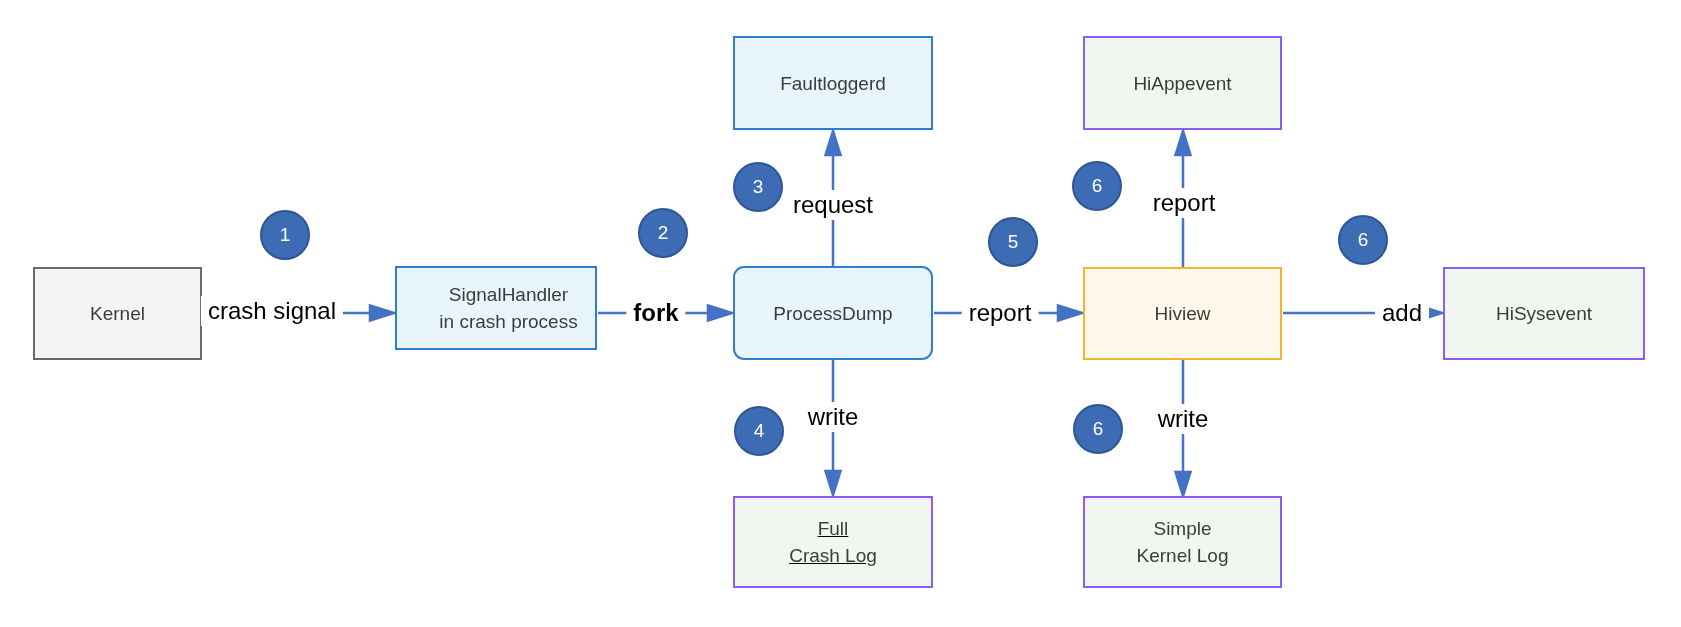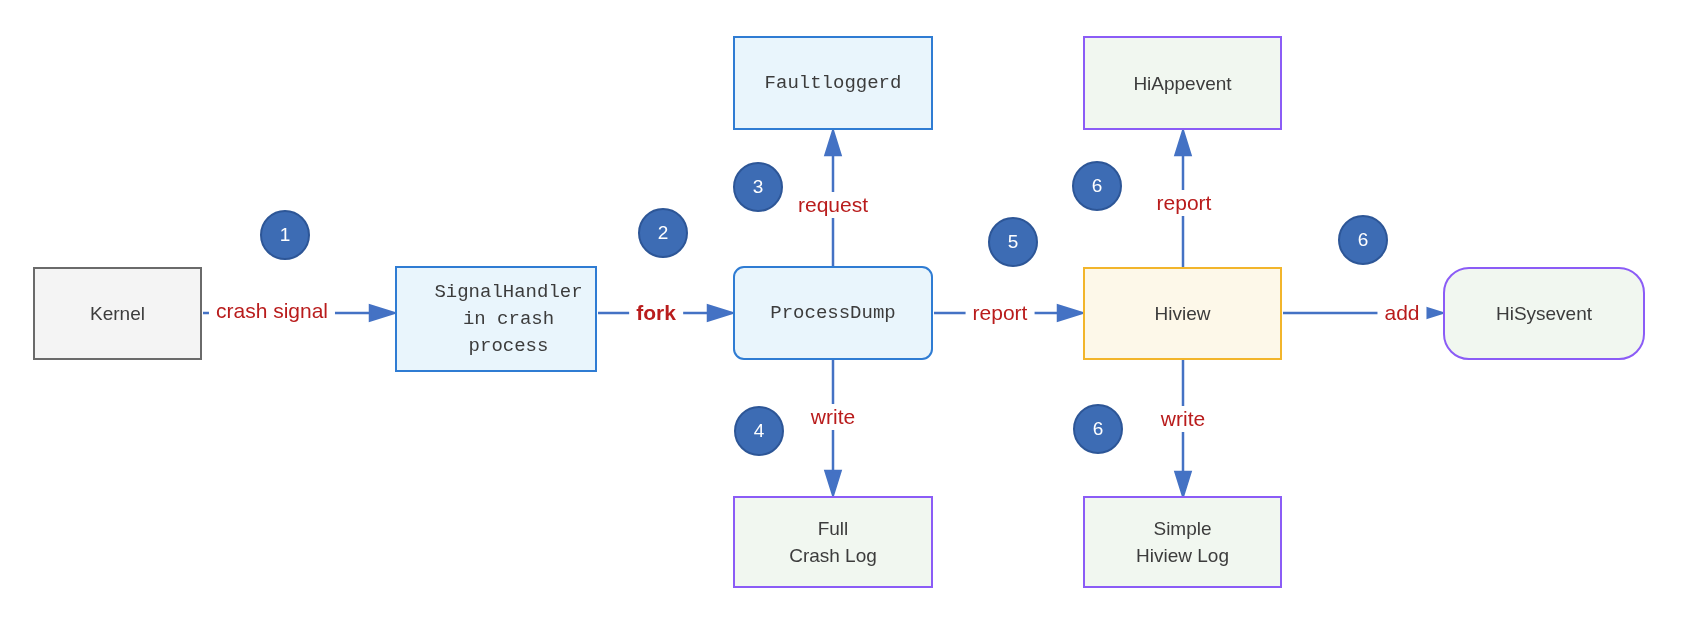--- a/index.html
+++ b/index.html
@@ -22,31 +22,31 @@
     background: #ffffff;
     box-sizing: border-box;
   }
   .node-label {
     font-size: 19px;
     line-height: 27px;
     color: #3c3c3c;
     white-space: pre-line;
   }
   .node.gray   { border: 2px solid #6a6a6a; background: #f4f4f4; }
-  .node.blue   { border: 2px solid #2f7cd3; background: #e9f5fc; font-family: Liberation Mono, monospace; }
+  .node.blue   { border: 2px solid #2f7cd3; background: #e9f5fc; }
   .node.green  { border: 2px solid #8b5cf6; background: #f1f7f0; }
   .node.yellow { border: 2px solid #f2b52b; background: #fdf8e9; }
   .edge-label {
     position: absolute;
     z-index: 3;
     transform: translate(-50%, -50%);
     background: #ffffff;
     padding: 1px 7px;
-    font-size: 21px;
-    color: #b91c1c;
+    font-size: 24px;
+    color: #000000;
     white-space: nowrap;
   }
   .step-badge {
     position: absolute;
     z-index: 3;
     width: 50px;
     height: 50px;
     transform: translate(-50%, -50%);
     border-radius: 50%;
     background: #3d6cb4;
@@ -106,53 +106,53 @@
         <line x1="1283" y1="313" x2="1419" y2="313"></line>
         <polygon points="1442,313 1418,305.5 1418,320.5"></polygon>
       </g>
     </g>
   </svg>
 
   <div class="node gray" style="left:33px; top:267px; width:169px; height:93px;">
     <div class="node-label">Kernel</div>
   </div>
 
-  <div class="node blue" style="left:395px; top:266px; width:202px; height:106px;padding-left:25px;">
+  <div class="node blue" style="left:395px; top:266px; width:202px; height:84px;padding-left:25px;">
     <div class="node-label">SignalHandler
 in crash process</div>
   </div>
 
   <div class="node blue" style="left:733px; top:266px; width:200px; height:94px;border-radius:11px;">
     <div class="node-label">ProcessDump</div>
   </div>
 
   <div class="node blue" style="left:733px; top:36px; width:200px; height:94px;">
     <div class="node-label">Faultloggerd</div>
   </div>
 
   <div class="node green" style="left:1083px; top:36px; width:199px; height:94px;">
     <div class="node-label">HiAppevent</div>
   </div>
 
   <div class="node yellow" style="left:1083px; top:267px; width:199px; height:93px;text-align:center;">
     <div class="node-label">Hiview</div>
   </div>
 
-  <div class="node green" style="left:1443px; top:267px; width:202px; height:93px;border-radius:26px;">
+  <div class="node green" style="left:1443px; top:267px; width:202px; height:93px;">
     <div class="node-label">HiSysevent</div>
   </div>
 
-  <div class="node green" style="left:733px; top:496px; width:200px; height:92px;">
+  <div class="node green" style="left:733px; top:496px; width:200px; height:92px;text-decoration:underline;">
     <div class="node-label">Full
 Crash Log</div>
   </div>
 
   <div class="node green" style="left:1083px; top:496px; width:199px; height:92px;">
     <div class="node-label">Simple
-Hiview Log</div>
+Kernel Log</div>
   </div>
 
   <div class="edge-label" style="left:272px; top:311px;">crash signal</div>
   <div class="edge-label" style="left:656px; top:313px;font-weight:bold;">fork</div>
   <div class="edge-label" style="left:833px; top:205px;">request</div>
   <div class="edge-label" style="left:833px; top:417px;">write</div>
   <div class="edge-label" style="left:1000px; top:313px;">report</div>
   <div class="edge-label" style="left:1184px; top:203px;">report</div>
   <div class="edge-label" style="left:1183px; top:419px;">write</div>
   <div class="edge-label" style="left:1402px; top:313px;">add</div>

